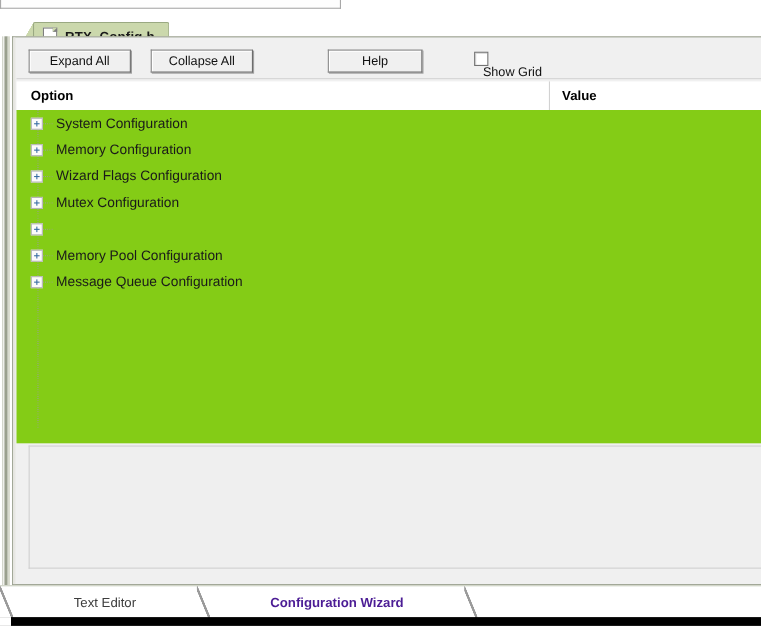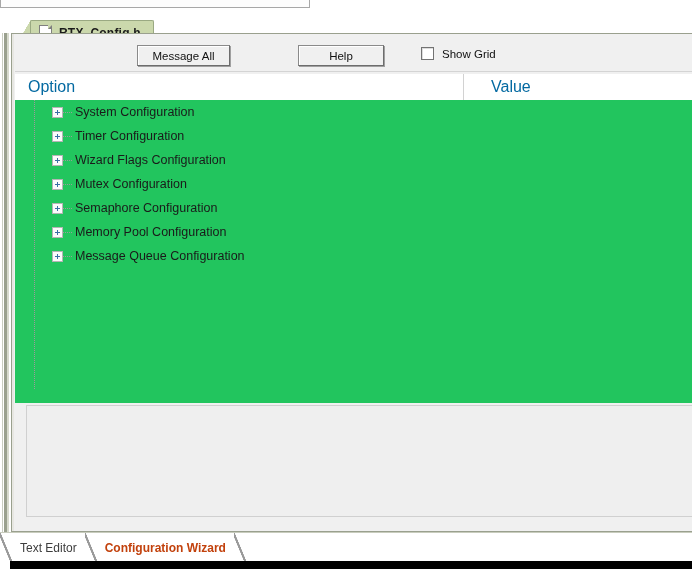--- a/index.html
+++ b/index.html
@@ -149,23 +149,24 @@
     align-items: center;
     justify-content: center;
     cursor: default;
   }
   #btn-expand-all { left: 11px; width: 93px; }
   #btn-collapse-all { left: 122px; width: 93px; }
   #btn-help { left: 283px; width: 86px; }
 
   #chk-showgrid-wrap {
     position: absolute;
-    left: 406px; top: 12px;
-    display: flex;
-    align-items: flex-end;
+    left: 416px; top: 12px;
+    display: flex;
+    align-items: flex-start;
+    flex-direction: column;
   }
   #chk-showgrid-box {
     width: 13px; height: 13px;
     box-sizing: border-box;
     background: #ffffff;
     border: 1px solid #737373;
     box-shadow: inset 1px 1px 0 #dcdcdc;
     flex: none;
   }
   #chk-showgrid-label {
@@ -183,36 +184,36 @@
     height: 26px;
     background: #ffffff;
     border-bottom: 1px solid #d2d2d2;
   }
   .col-head-cell {
     position: absolute;
     top: 0;
     height: 26px;
     display: flex;
     align-items: center;
-    font-size: 16px;
-    color: #0369a1;
+    font-size: 12px;
+    color: #000000;
     white-space: nowrap;
+    font-weight: bold;
   }
   #col-head-option { left: 13px; }
-  #col-head-value { left: 448px; padding-left: 27px; border-left: 1px solid #d2d2d2; height: 26px; box-sizing: border-box; }
+  #col-head-value { left: 484px; padding-left: 11px; border-left: 1px solid #d2d2d2; height: 26px; box-sizing: border-box; }
 
   
   #tree-area {
     position: absolute;
     left: 3px; top: 66px;
     right: 0;
     height: 303px;
-    background: #22c55e;
+    background: #84cc16;
     overflow: hidden;
-    padding-left: 24px;
   }
   #tree-spine {
     position: absolute;
     left: 19px; top: 0;
     width: 1px; height: 290px;
     background-image: linear-gradient(to bottom, #9b9b9b 50%, transparent 50%);
     background-size: 1px 2px;
   }
   .tree-row {
     position: relative;
@@ -280,34 +281,35 @@
     width: 692px; height: 29px;
     background: #ffffff;
     border-top: 1px solid #c8ccbd;
   }
   #bottom-tabs-inner {
     position: absolute;
     left: 0; top: 0;
     height: 29px;
     display: flex;
     align-items: flex-end;
+    gap: 47px;
   }
   .vtab {
     display: flex;
     align-items: center;
     height: 29px;
     font-size: 12px;
     color: #3d3d3d;
     white-space: nowrap;
     cursor: default;
     padding: 0 8px;
   }
   .vtab.active {
     font-weight: bold;
-    color: #c2410c;
+    color: #4c1d95;
   }
   .vsep {
     width: 12px;
     height: 29px;
     flex: none;
     background: linear-gradient(to top right, transparent 0%, transparent 42%, #9a9a9a 44%, #9a9a9a 52%, transparent 54%, transparent 100%);
   }
 
   
   #bottom-bar {
@@ -341,21 +343,22 @@
 <div id="left-gutter">
   <div class="stripe-a"></div>
   <div class="stripe-b"></div>
   <div class="stripe-c"></div>
 </div>
 
 <div id="main-frame">
   <div id="frame-inner-edge"></div>
 
   <div id="toolbar">
-    <div class="tb-button" id="btn-collapse-all">Message All</div>
+    <div class="tb-button" id="btn-expand-all">Expand All</div>
+    <div class="tb-button" id="btn-collapse-all">Collapse All</div>
     <div class="tb-button" id="btn-help">Help</div>
     <div id="chk-showgrid-wrap">
       <span id="chk-showgrid-box"></span>
       <span id="chk-showgrid-label">Show Grid</span>
     </div>
   </div>
 
   <div id="col-header">
     <div class="col-head-cell" id="col-head-option">Option</div>
     <div class="col-head-cell" id="col-head-value">Value</div>
@@ -365,36 +368,35 @@
     <div id="tree-spine"></div>
 
     <div class="tree-row">
       <span class="expander"></span>
       <span class="tree-connector"></span>
       <span class="tree-label">System Configuration</span>
     </div>
     <div class="tree-row">
       <span class="expander"></span>
       <span class="tree-connector"></span>
-      <span class="tree-label">Timer Configuration</span>
+      <span class="tree-label">Memory Configuration</span>
     </div>
     <div class="tree-row">
       <span class="expander"></span>
       <span class="tree-connector"></span>
       <span class="tree-label">Wizard Flags Configuration</span>
     </div>
     <div class="tree-row">
       <span class="expander"></span>
       <span class="tree-connector"></span>
       <span class="tree-label">Mutex Configuration</span>
     </div>
     <div class="tree-row">
       <span class="expander"></span>
       <span class="tree-connector"></span>
-      <span class="tree-label">Semaphore Configuration</span>
     </div>
     <div class="tree-row">
       <span class="expander"></span>
       <span class="tree-connector"></span>
       <span class="tree-label">Memory Pool Configuration</span>
     </div>
     <div class="tree-row">
       <span class="expander"></span>
       <span class="tree-connector"></span>
       <span class="tree-label">Message Queue Configuration</span>

